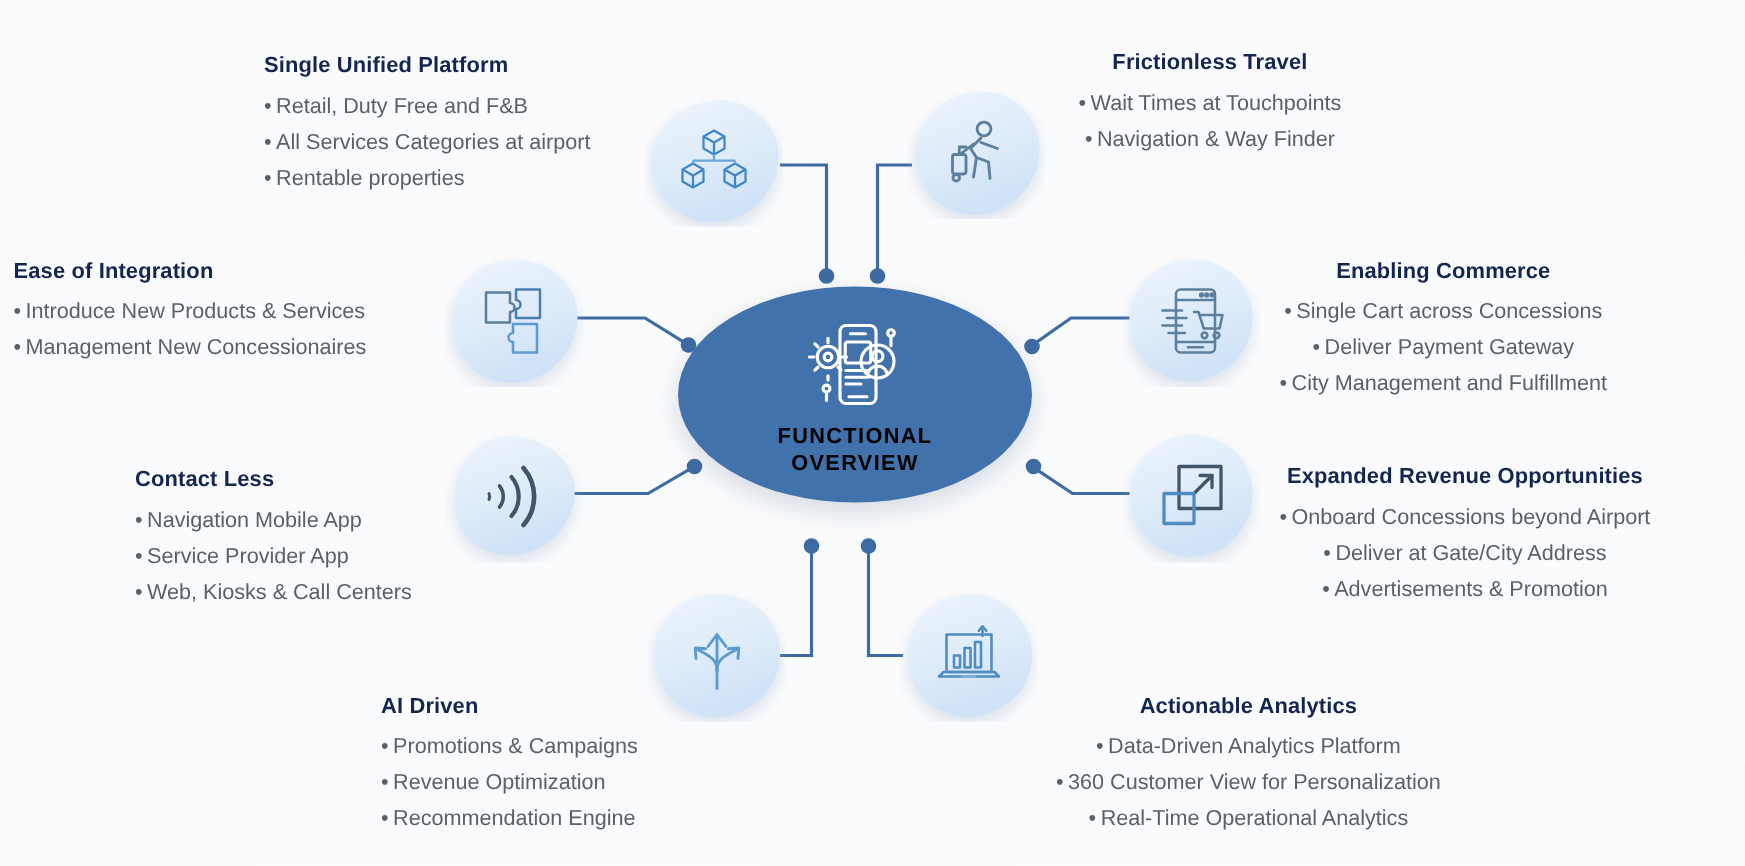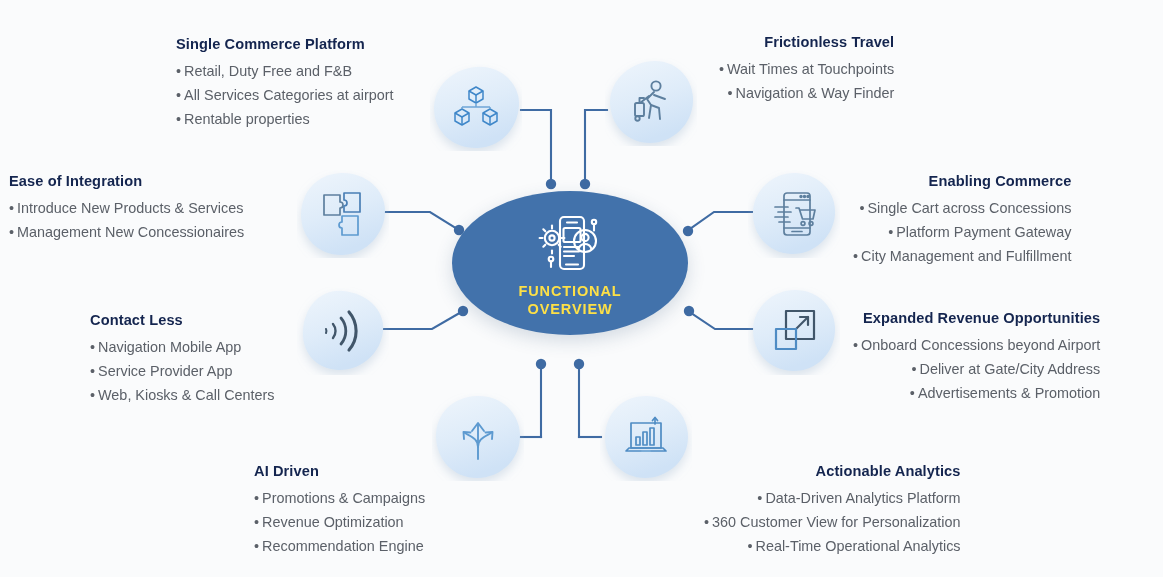--- a/index.html
+++ b/index.html
@@ -40,21 +40,21 @@
     align-items: center;
     justify-content: center;
   }
   .center-icon {
     width: 70px;
     height: 64px;
     margin-top: 2px;
   }
   .center-label {
     margin-top: 7px;
-    color: #fde047;
+    color: #000000;
     font-size: 14.5px;
     font-weight: bold;
     letter-spacing: 0.9px;
     line-height: 18px;
     text-align: center;
   }
   
   .blob {
     position: absolute;
     width: 92px;
@@ -94,21 +94,21 @@
   .txt li {
     font-size: 14.4px;
     color: #5b6068;
     line-height: 24px;
     white-space: nowrap;
   }
   .txt li .b {
     color: #5b6068;
     margin-right: 3px;
   }
-  .txt.right h3, .txt.right li { text-align: right; }
+  .txt.right h3, .txt.right li { text-align: center; }
 </style>
 </head>
 <body>
 
 <div id="stage">
 
   <svg id="wires" viewBox="0 0 1163 577">
     <defs>
       <linearGradient id="blobGrad" x1="0" y1="0" x2="0.35" y2="1">
         <stop offset="0%" stop-color="#eef5fc"></stop>
@@ -316,21 +316,21 @@
         <rect x="14" y="24" width="4" height="8"></rect>
         <rect x="21" y="19" width="4" height="13"></rect>
         <rect x="28" y="15" width="4" height="17"></rect>
         <path d="M 33 11 L 33 5"></path>
         <path d="M 30.5 7.5 L 33 4.5 L 35.5 7.5"></path>
       </g>
     </svg>
   </div>
 
   <div class="txt" style="left:176px; top:36px;">
-    <h3>Single Commerce Platform</h3>
+    <h3>Single Unified Platform</h3>
     <ul>
       <li><span class="b">•</span><span>Retail, Duty Free and F&amp;B</span></li>
       <li><span class="b">•</span><span>All Services Categories at airport</span></li>
       <li><span class="b">•</span><span>Rentable properties</span></li>
     </ul>
   </div>
 
   <div class="txt right" style="left:719px; top:34px;">
     <h3>Frictionless Travel</h3>
     <ul>
@@ -344,21 +344,21 @@
     <ul>
       <li><span class="b">•</span><span>Introduce New Products &amp; Services</span></li>
       <li><span class="b">•</span><span>Management New Concessionaires</span></li>
     </ul>
   </div>
 
   <div class="txt right" style="left:853px; top:173px;">
     <h3>Enabling Commerce</h3>
     <ul>
       <li><span class="b">•</span><span>Single Cart across Concessions</span></li>
-      <li><span class="b">•</span><span>Platform Payment Gateway</span></li>
+      <li><span class="b">•</span><span>Deliver Payment Gateway</span></li>
       <li><span class="b">•</span><span>City Management  and Fulfillment</span></li>
     </ul>
   </div>
 
   <div class="txt" style="left:90px; top:312px;">
     <h3>Contact Less</h3>
     <ul>
       <li><span class="b">•</span><span>Navigation Mobile App</span></li>
       <li><span class="b">•</span><span>Service Provider App</span></li>
       <li><span class="b">•</span><span>Web, Kiosks &amp; Call Centers</span></li>

